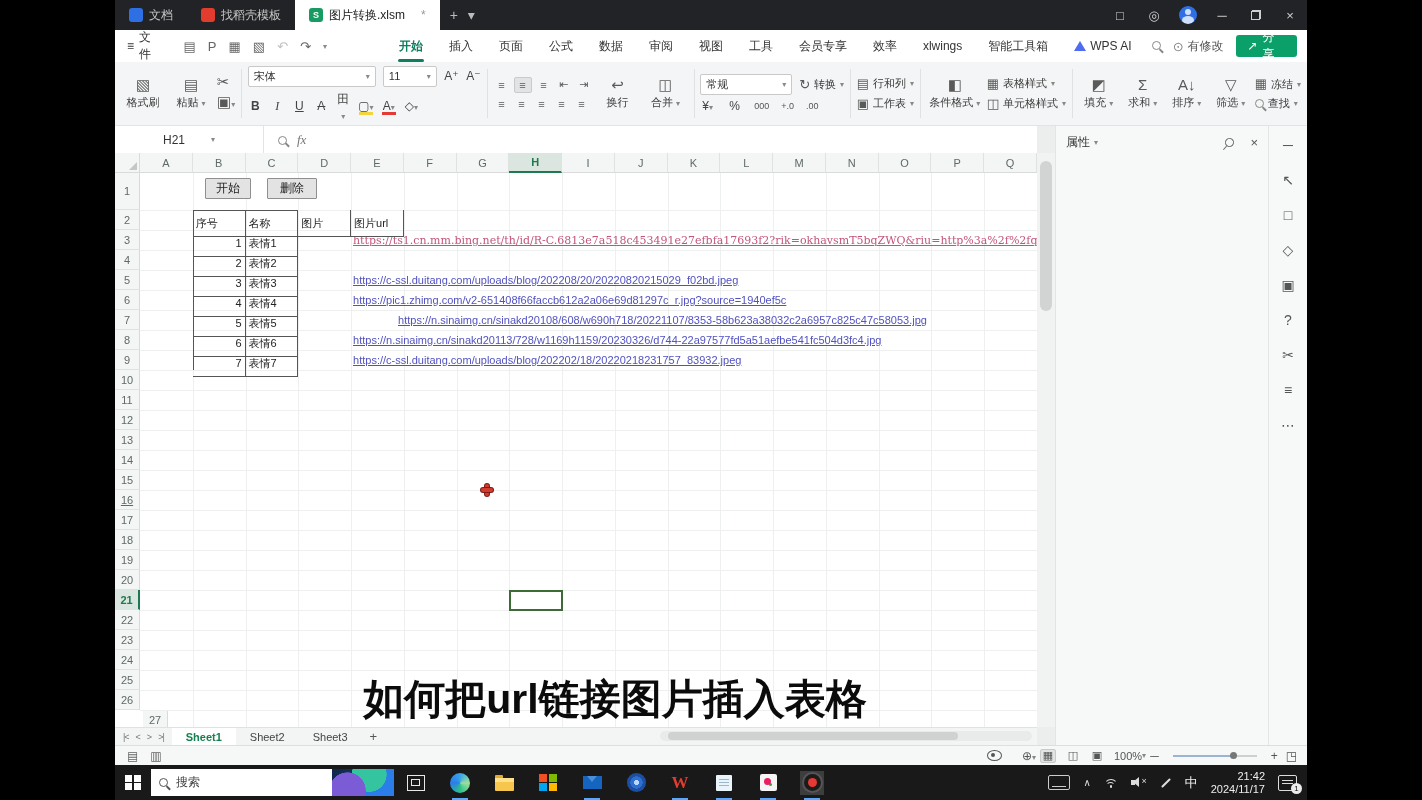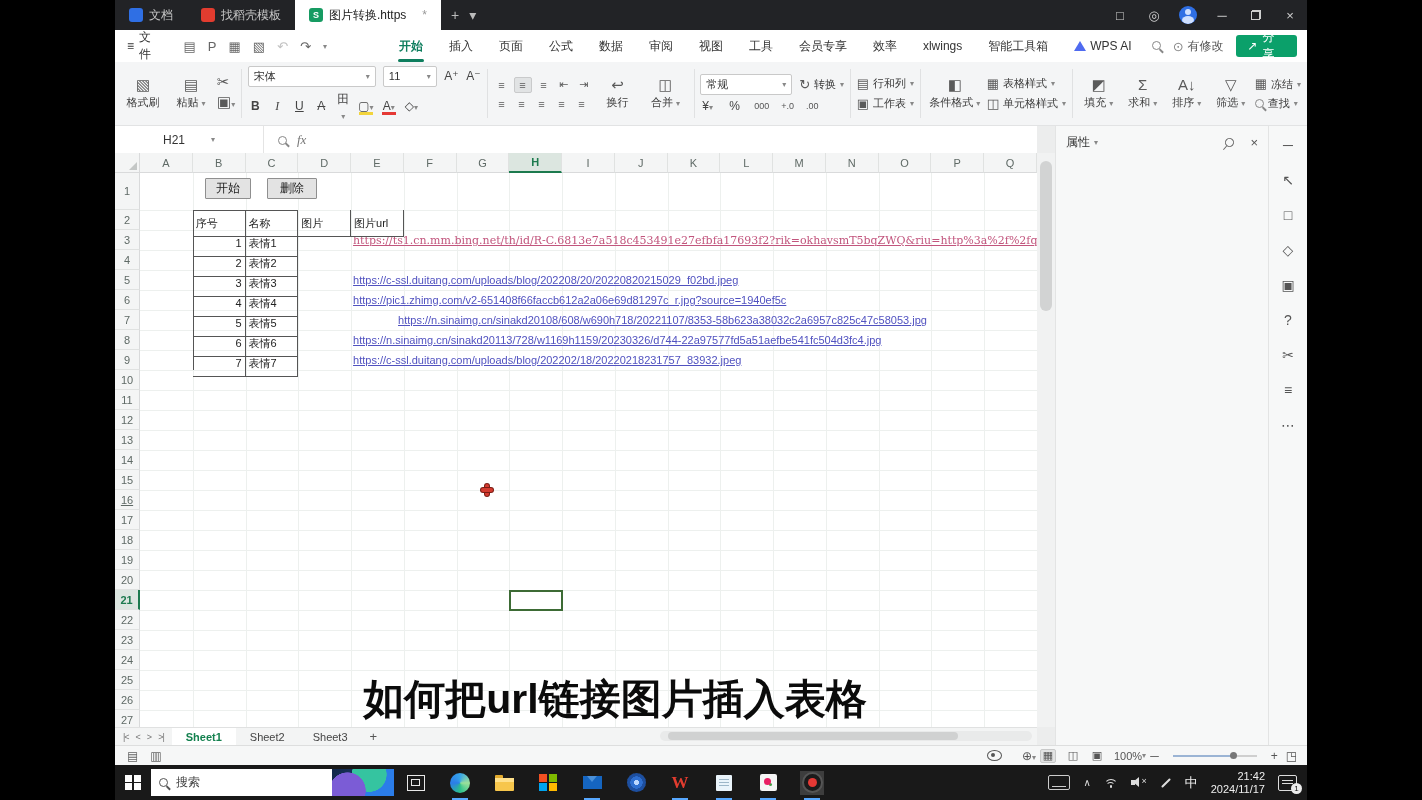--- a/index.html
+++ b/index.html
@@ -192,21 +192,21 @@
           <div class="doc-tab">
             <span class="tabicon ti-docs"></span>
             <span>文档</span>
           </div>
           <div class="doc-tab">
             <span class="tabicon ti-docer"></span>
             <span>找稻壳模板</span>
           </div>
           <div class="doc-tab active">
             <span class="tabicon ti-sheet">S</span>
-            <span>图片转换.https</span>
+            <span>图片转换.xlsm</span>
             <span class="mod-star">*</span>
           </div>
         </div>
       <div class="tab-actions">
         <span>+</span>
         <span>▾</span>
       </div>
       <div class="spacer"></div>
       <div class="win-ctrls">
         <div class="wbtn">□</div>
@@ -466,21 +466,21 @@
         <div class="rh" style="top: 357px; height: 20px;">17</div>
         <div class="rh" style="top: 377px; height: 20px;">18</div>
         <div class="rh" style="top: 397px; height: 20px;">19</div>
         <div class="rh" style="top: 417px; height: 20px;">20</div>
         <div class="rh on" style="top: 437px; height: 20px;">21</div>
         <div class="rh" style="top: 457px; height: 20px;">22</div>
         <div class="rh" style="top: 477px; height: 20px;">23</div>
         <div class="rh" style="top: 497px; height: 20px;">24</div>
         <div class="rh" style="top: 517px; height: 20px;">25</div>
         <div class="rh" style="top: 537px; height: 20px;">26</div>
-        <div class="rh" style="top: 557px; height: 20px;">27</div>
+        <div class="rh" style="top: 557px; height: 20px; margin-left: 28px;">27</div>
         <div class="vline" style="left: 77.76px;"></div>
         <div class="vline" style="left: 130.52px;"></div>
         <div class="vline" style="left: 183.28px;"></div>
         <div class="vline" style="left: 236.04px;"></div>
         <div class="vline" style="left: 288.8px;"></div>
         <div class="vline" style="left: 341.56px;"></div>
         <div class="vline" style="left: 394.32px;"></div>
         <div class="vline" style="left: 447.08px;"></div>
         <div class="vline" style="left: 499.84px;"></div>
         <div class="vline" style="left: 552.6px;"></div>

